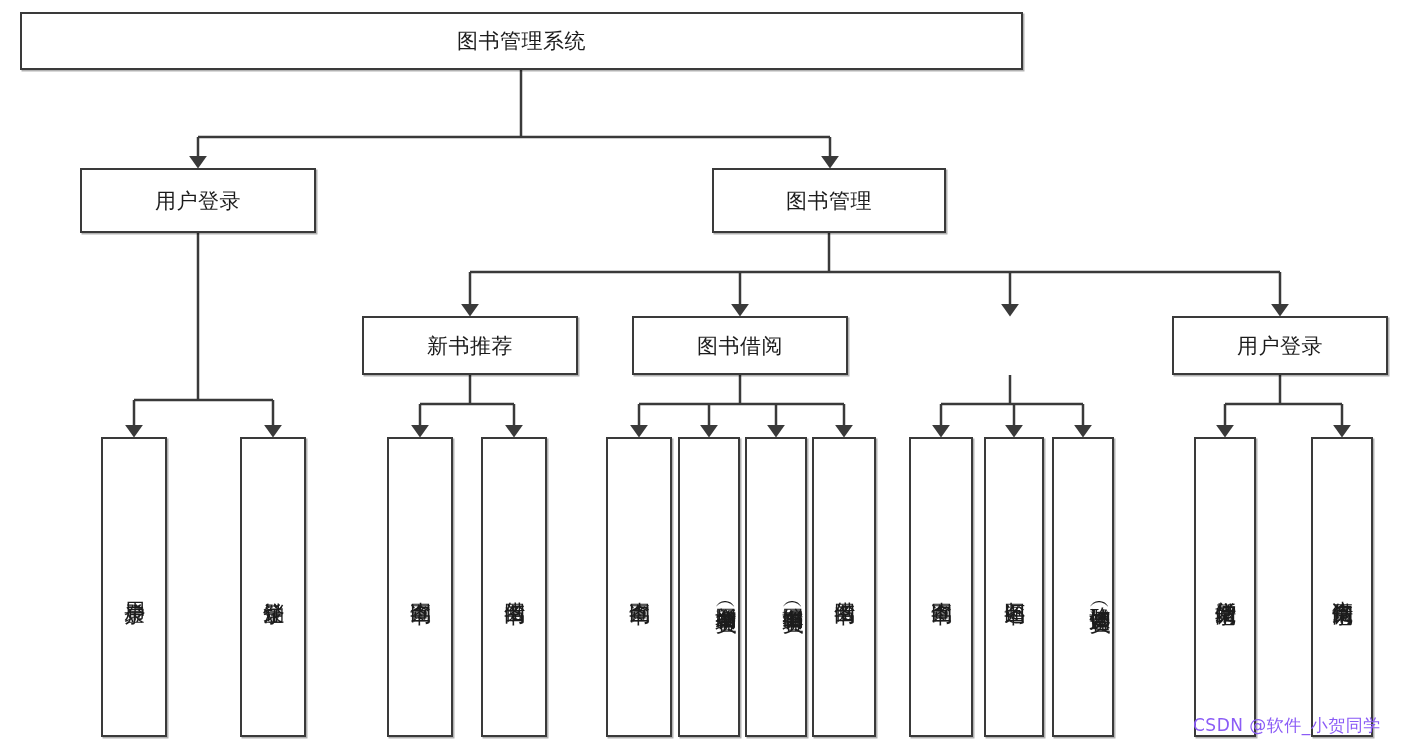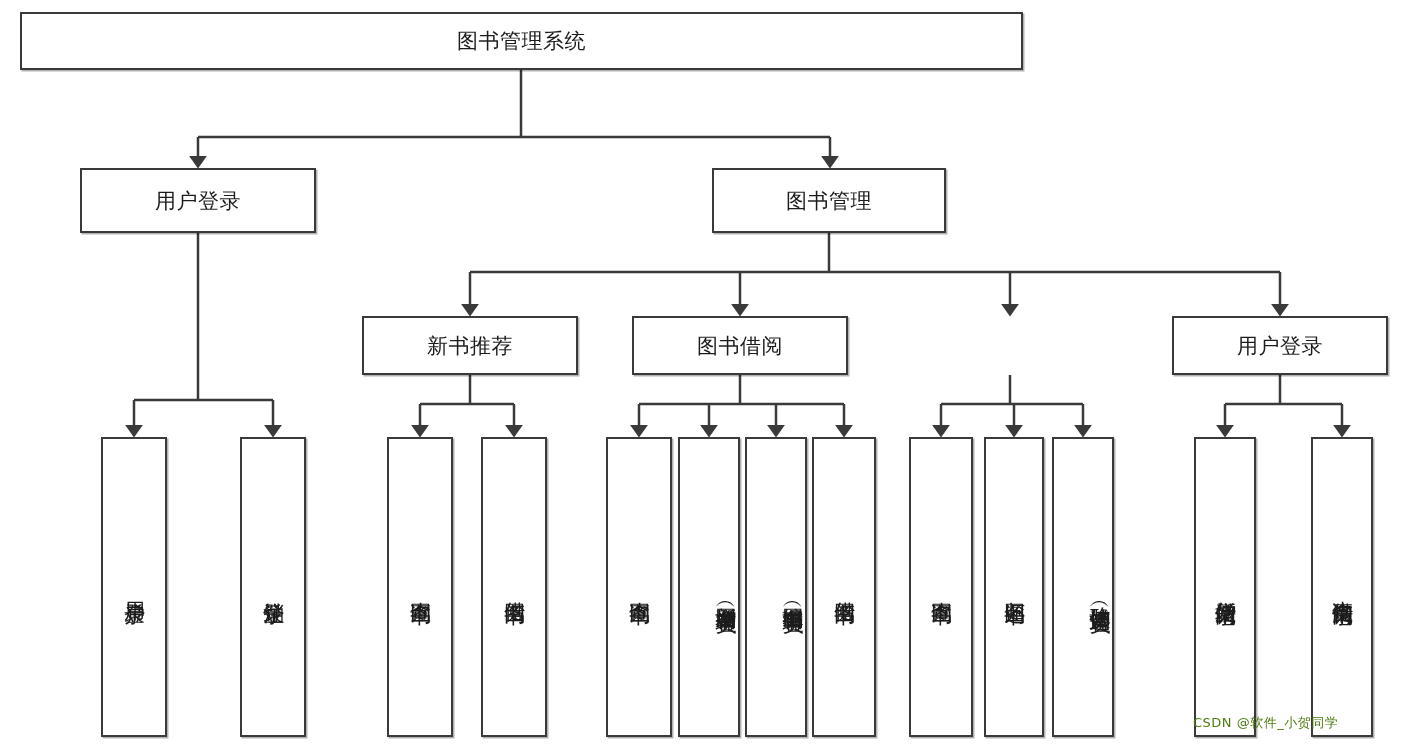--- a/index.html
+++ b/index.html
@@ -58,22 +58,22 @@
     color: #1c1c1c;
     line-height: 1.22;
     letter-spacing: 1px;
   }
   .node-label-v.centered {
     align-items: center;
     padding-top: 0;
   }
   .watermark {
     position: absolute;
-    font-size: 13px;
-    color: #4d7c0f;
+    font-size: 17px;
+    color: #8b5cf6;
     white-space: nowrap;
     letter-spacing: 0.5px;
     pointer-events: none;
   }
 </style>
 </head>
 <body>
 
 <div id="diagram-root">
 

